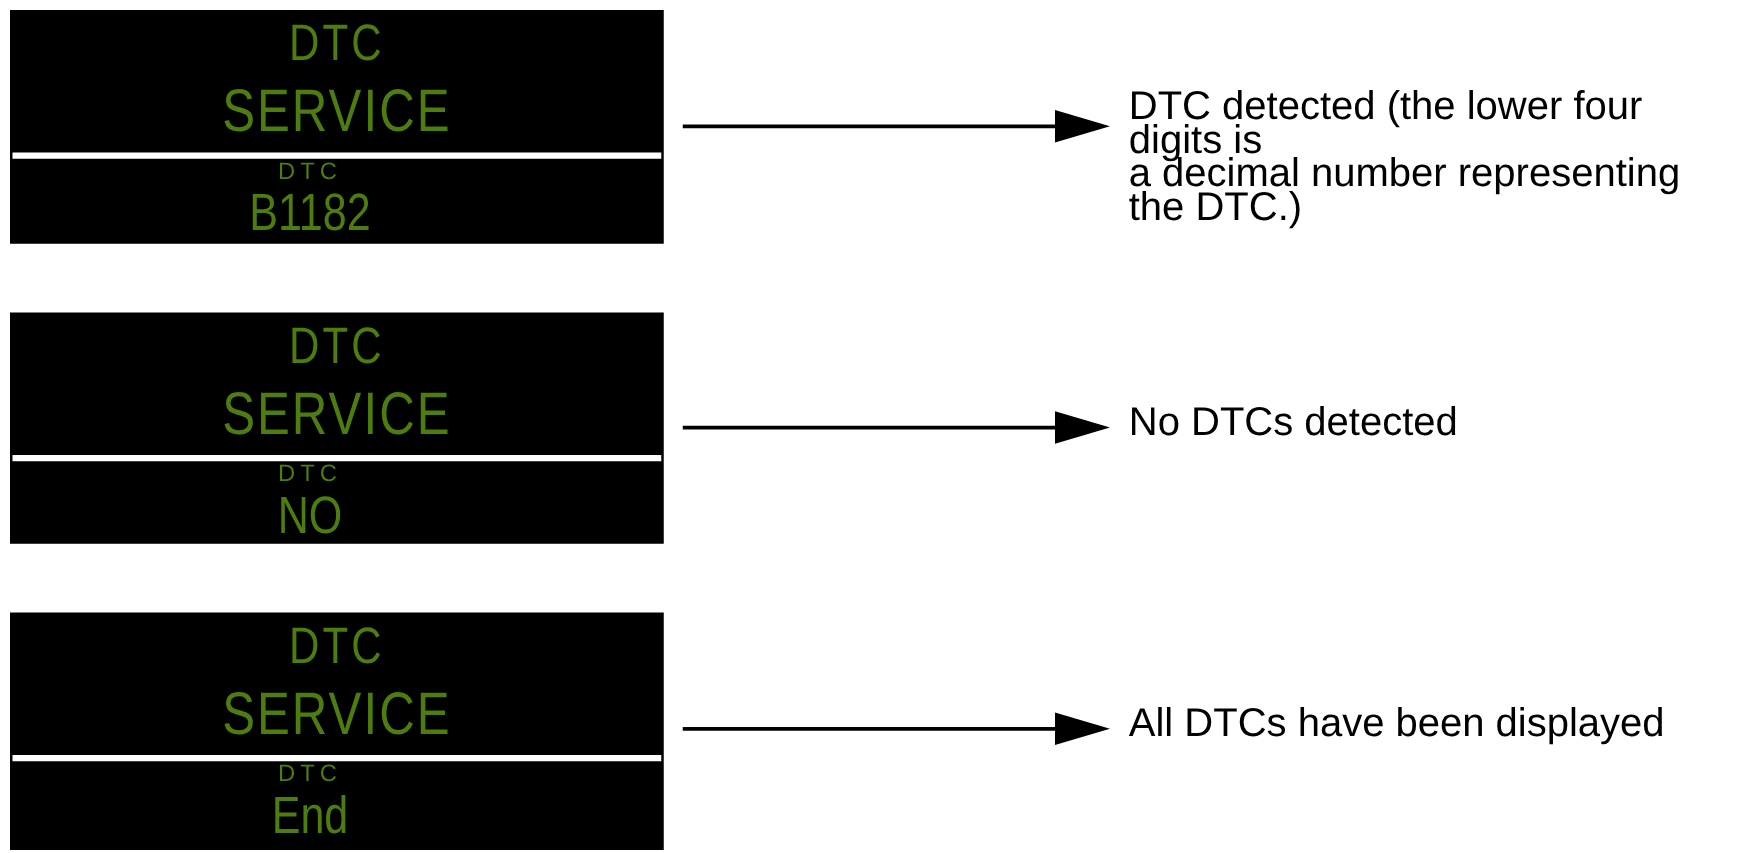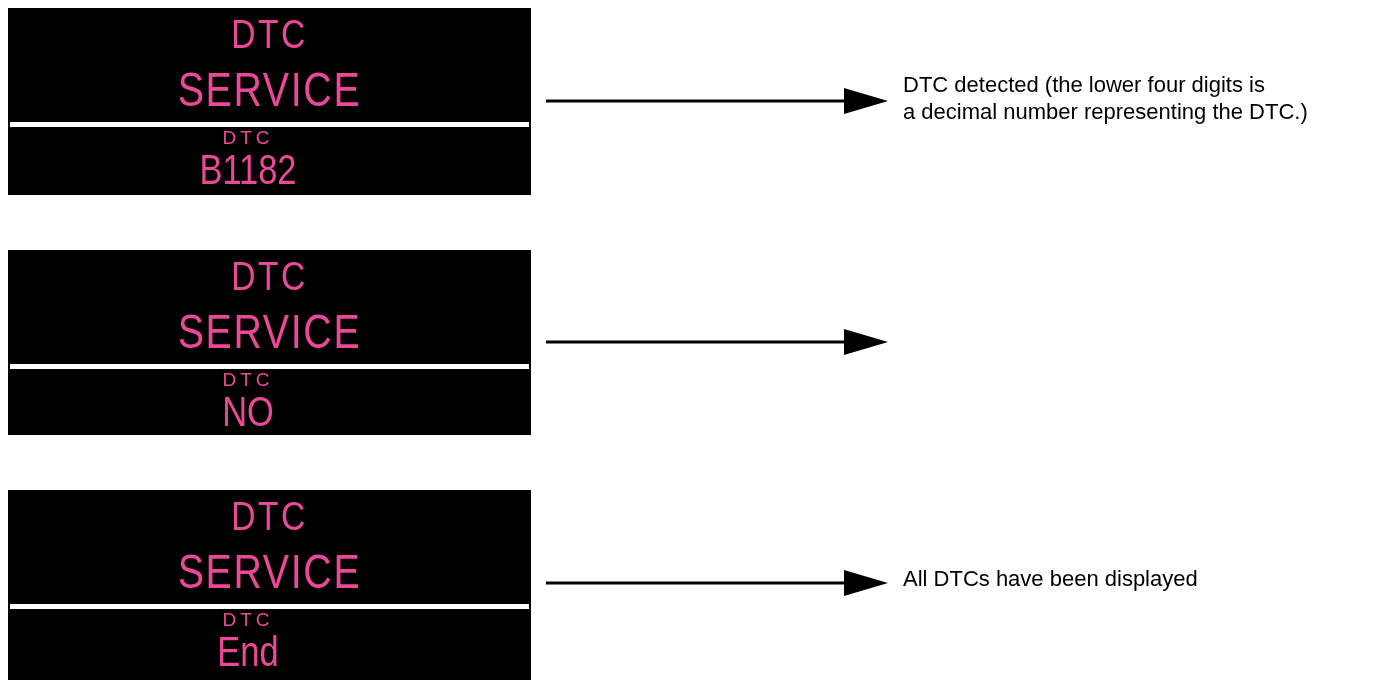--- a/index.html
+++ b/index.html
@@ -15,21 +15,21 @@
     overflow: hidden;
     font-family: "Liberation Sans", sans-serif;
   }
 
   
   .panel {
     position: absolute;
     left: 8px;
     width: 523px;
     background: #000000;
-    color: #ec4899;
+    color: #4d7c0f;
   }
   .panel-1 { top: 8px;   height: 187px; }
   .panel-2 { top: 250px; height: 185px; }
   .panel-3 { top: 490px; height: 190px; }
 
   .screen-title, .screen-subtitle {
     position: absolute;
     left: 0;
     width: 100%;
     text-align: center;
@@ -88,21 +88,21 @@
     height: 32px;
   }
   .arrow-1 { top: 85px; }
   .arrow-2 { top: 326px; }
   .arrow-3 { top: 567px; }
 
   
   .annotation {
     position: absolute;
     left: 903px;
-    font-size: 22px;
+    font-size: 32px;
     line-height: 27px;
     color: #000000;
     white-space: pre-line;
   }
   .annotation-1 { top: 71px; }
   .annotation-2 { top: 324px; }
   .annotation-3 { top: 565px; }
 </style>
 </head>
 <body>
@@ -131,20 +131,21 @@
     <div class="divider"></div>
     <div class="bgroup bgroup-left">
       <div class="blabel">DTC</div>
       <div class="bvalue condensed">NO</div>
     </div>
   </div>
   <svg class="arrow arrow-2" viewBox="0 0 344 32" xmlns="http://www.w3.org/2000/svg">
     <line x1="0" y1="16" x2="302" y2="16" stroke="#000000" stroke-width="3"></line>
     <polygon points="298,3 298,29 342,16" fill="#000000"></polygon>
   </svg>
+  <div class="annotation annotation-2">No DTCs detected</div>
 
   <div class="panel panel-3">
     <div class="screen-title condensed">DTC</div>
     <div class="screen-subtitle condensed">SERVICE</div>
     <div class="divider"></div>
     <div class="bgroup bgroup-left">
       <div class="blabel">DTC</div>
       <div class="bvalue condensed">End</div>
     </div>
   </div>

